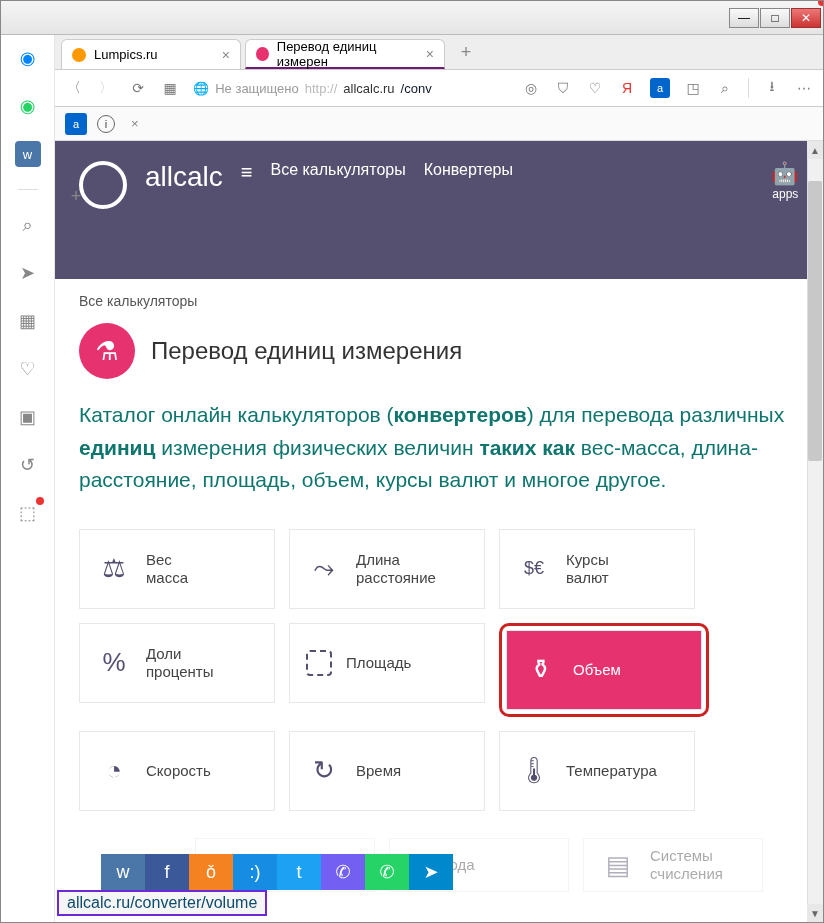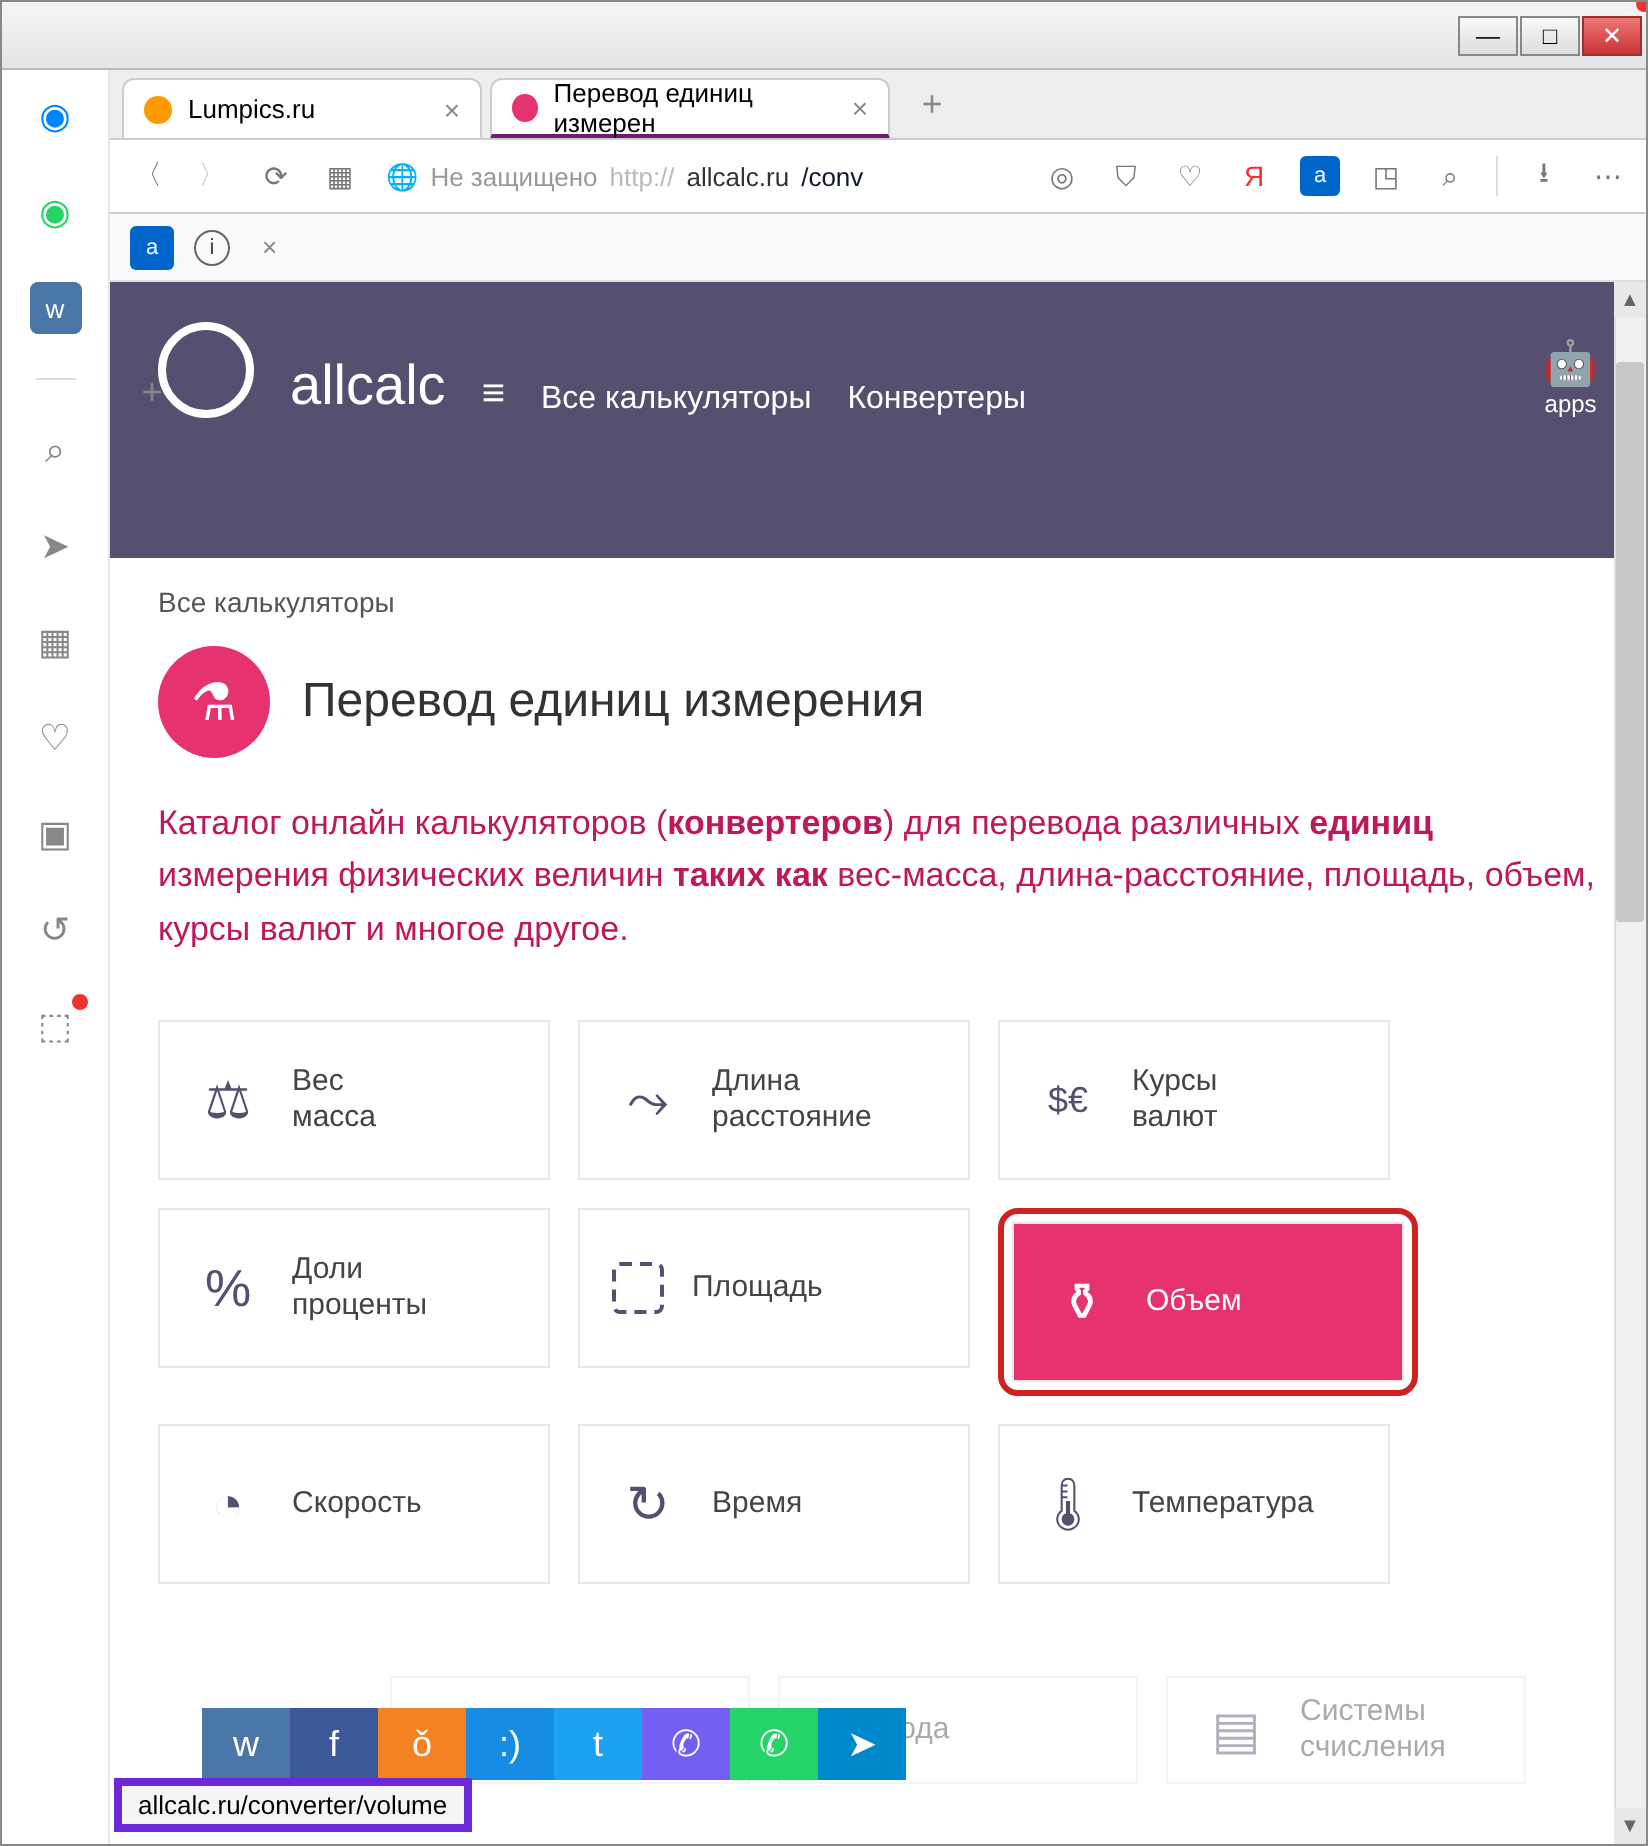--- a/index.html
+++ b/index.html
@@ -21,42 +21,42 @@
 .addr-ico{width:18px;height:18px;display:flex;align-items:center;justify-content:center;color:#777}
 .addr-text{flex:1;display:flex;align-items:center;gap:6px;color:#999;font-size:13px}
 .ext-bar{height:34px;display:flex;align-items:center;padding:0 10px;gap:10px;border-bottom:1px solid #ddd;font-size:13px;color:#444;background:#fafafa}
 .ext-btn{margin-left:auto;border:1px solid #bbb;padding:4px 10px;border-radius:4px;font-size:12px;background:#fff}
 .info-ico{width:18px;height:18px;border:1.5px solid #666;border-radius:50%;display:flex;align-items:center;justify-content:center;font-size:11px}
 .page-wrap{flex:1;display:flex;overflow:hidden;position:relative}
 .mini-side{width:42px;background:#fff;display:flex;flex-direction:column;align-items:center;padding-top:8px;gap:12px}
 .mini-ico{width:22px;height:22px;background:#06c;border-radius:3px;color:#fff;display:flex;align-items:center;justify-content:center;font-size:11px}
 .plus-ico{width:22px;height:22px;display:flex;align-items:center;justify-content:center;color:#888;font-size:18px}
 .page{flex:1;background:#fff;overflow:hidden;position:relative}
-.hero{background:#55506f;padding:20px 24px 70px;color:#fff;display:flex;align-items:flex-end;gap:18px}
+.hero{background:#55506f;padding:20px 24px 70px;color:#fff;display:flex;align-items:flex-start;gap:18px}
 .logo-c{width:48px;height:48px;border:4px solid #fff;border-radius:50%}
 .logo-t{font-size:28px;font-weight:300}
 .menu-ico{font-size:20px}
 .nav-link{font-size:16px}
 .apps-ico{display:flex;flex-direction:column;align-items:center;font-size:12px;margin-left:auto}
 .apps-ico .droid{color:#6c3;font-size:22px}
 .crumb{padding:14px 24px 8px;font-size:14px;color:#555}
 .hdr{display:flex;align-items:center;gap:16px;padding:6px 24px 20px}
 .hdr-ico{width:56px;height:56px;background:#e6326e;border-radius:50%;display:flex;align-items:center;justify-content:center;color:#fff;font-size:26px}
 .hdr-t{font-size:24px;color:#333;font-weight:400}
-.desc{padding:0 24px;font-size:17px;line-height:1.55;color:#be185d}
+.desc{padding:0 24px;font-size:21px;line-height:1.55;color:#0f766e}
 .grid{display:flex;flex-wrap:wrap;gap:14px;padding:32px 24px 0}
 .card{width:196px;height:80px;border:1px solid #e8e8e8;display:flex;align-items:center;padding:0 16px;gap:14px;background:#fff;cursor:pointer}
 .card-ico{width:36px;height:36px;display:flex;align-items:center;justify-content:center;color:#55506f;font-size:26px}
 .card-t{font-size:15px;color:#444;line-height:1.2}
 .card.hl{background:#e6326e;color:#fff}
 .card.hl .card-ico,.card.hl .card-t{color:#fff}
 .hl-wrap{border:3px solid #c22;border-radius:10px;padding:4px}
 .share-row{position:absolute;bottom:32px;left:100px;display:flex}
 .share{width:44px;height:36px;display:flex;align-items:center;justify-content:center;color:#fff;font-size:18px}
-.status{position:absolute;bottom:6px;left:56px;background:#f5f5f5;border:4px solid #6d28d9;padding:2px 8px;font-size:13px;color:#000000}
+.status{position:absolute;bottom:6px;left:56px;background:#f5f5f5;border:2px solid #6d28d9;padding:2px 8px;font-size:16px;color:#0c4a6e}
 .cut{position:absolute;bottom:30px;left:140px;right:60px;display:flex;gap:14px;opacity:.45}
 .cut .card{height:54px}
 .scroll-track{position:absolute;right:0;top:0;bottom:0;width:16px;background:#f0f0f0;border-left:1px solid #ddd}
 .scroll-thumb{position:absolute;right:1px;top:40px;width:14px;height:280px;background:#c8c8c8;border-radius:2px}
 .scroll-btn{position:absolute;right:0;width:16px;height:18px;background:#e8e8e8;display:flex;align-items:center;justify-content:center;font-size:10px;color:#666}
 </style>
 </head>
 <body>
 
 <div class="win-top">

